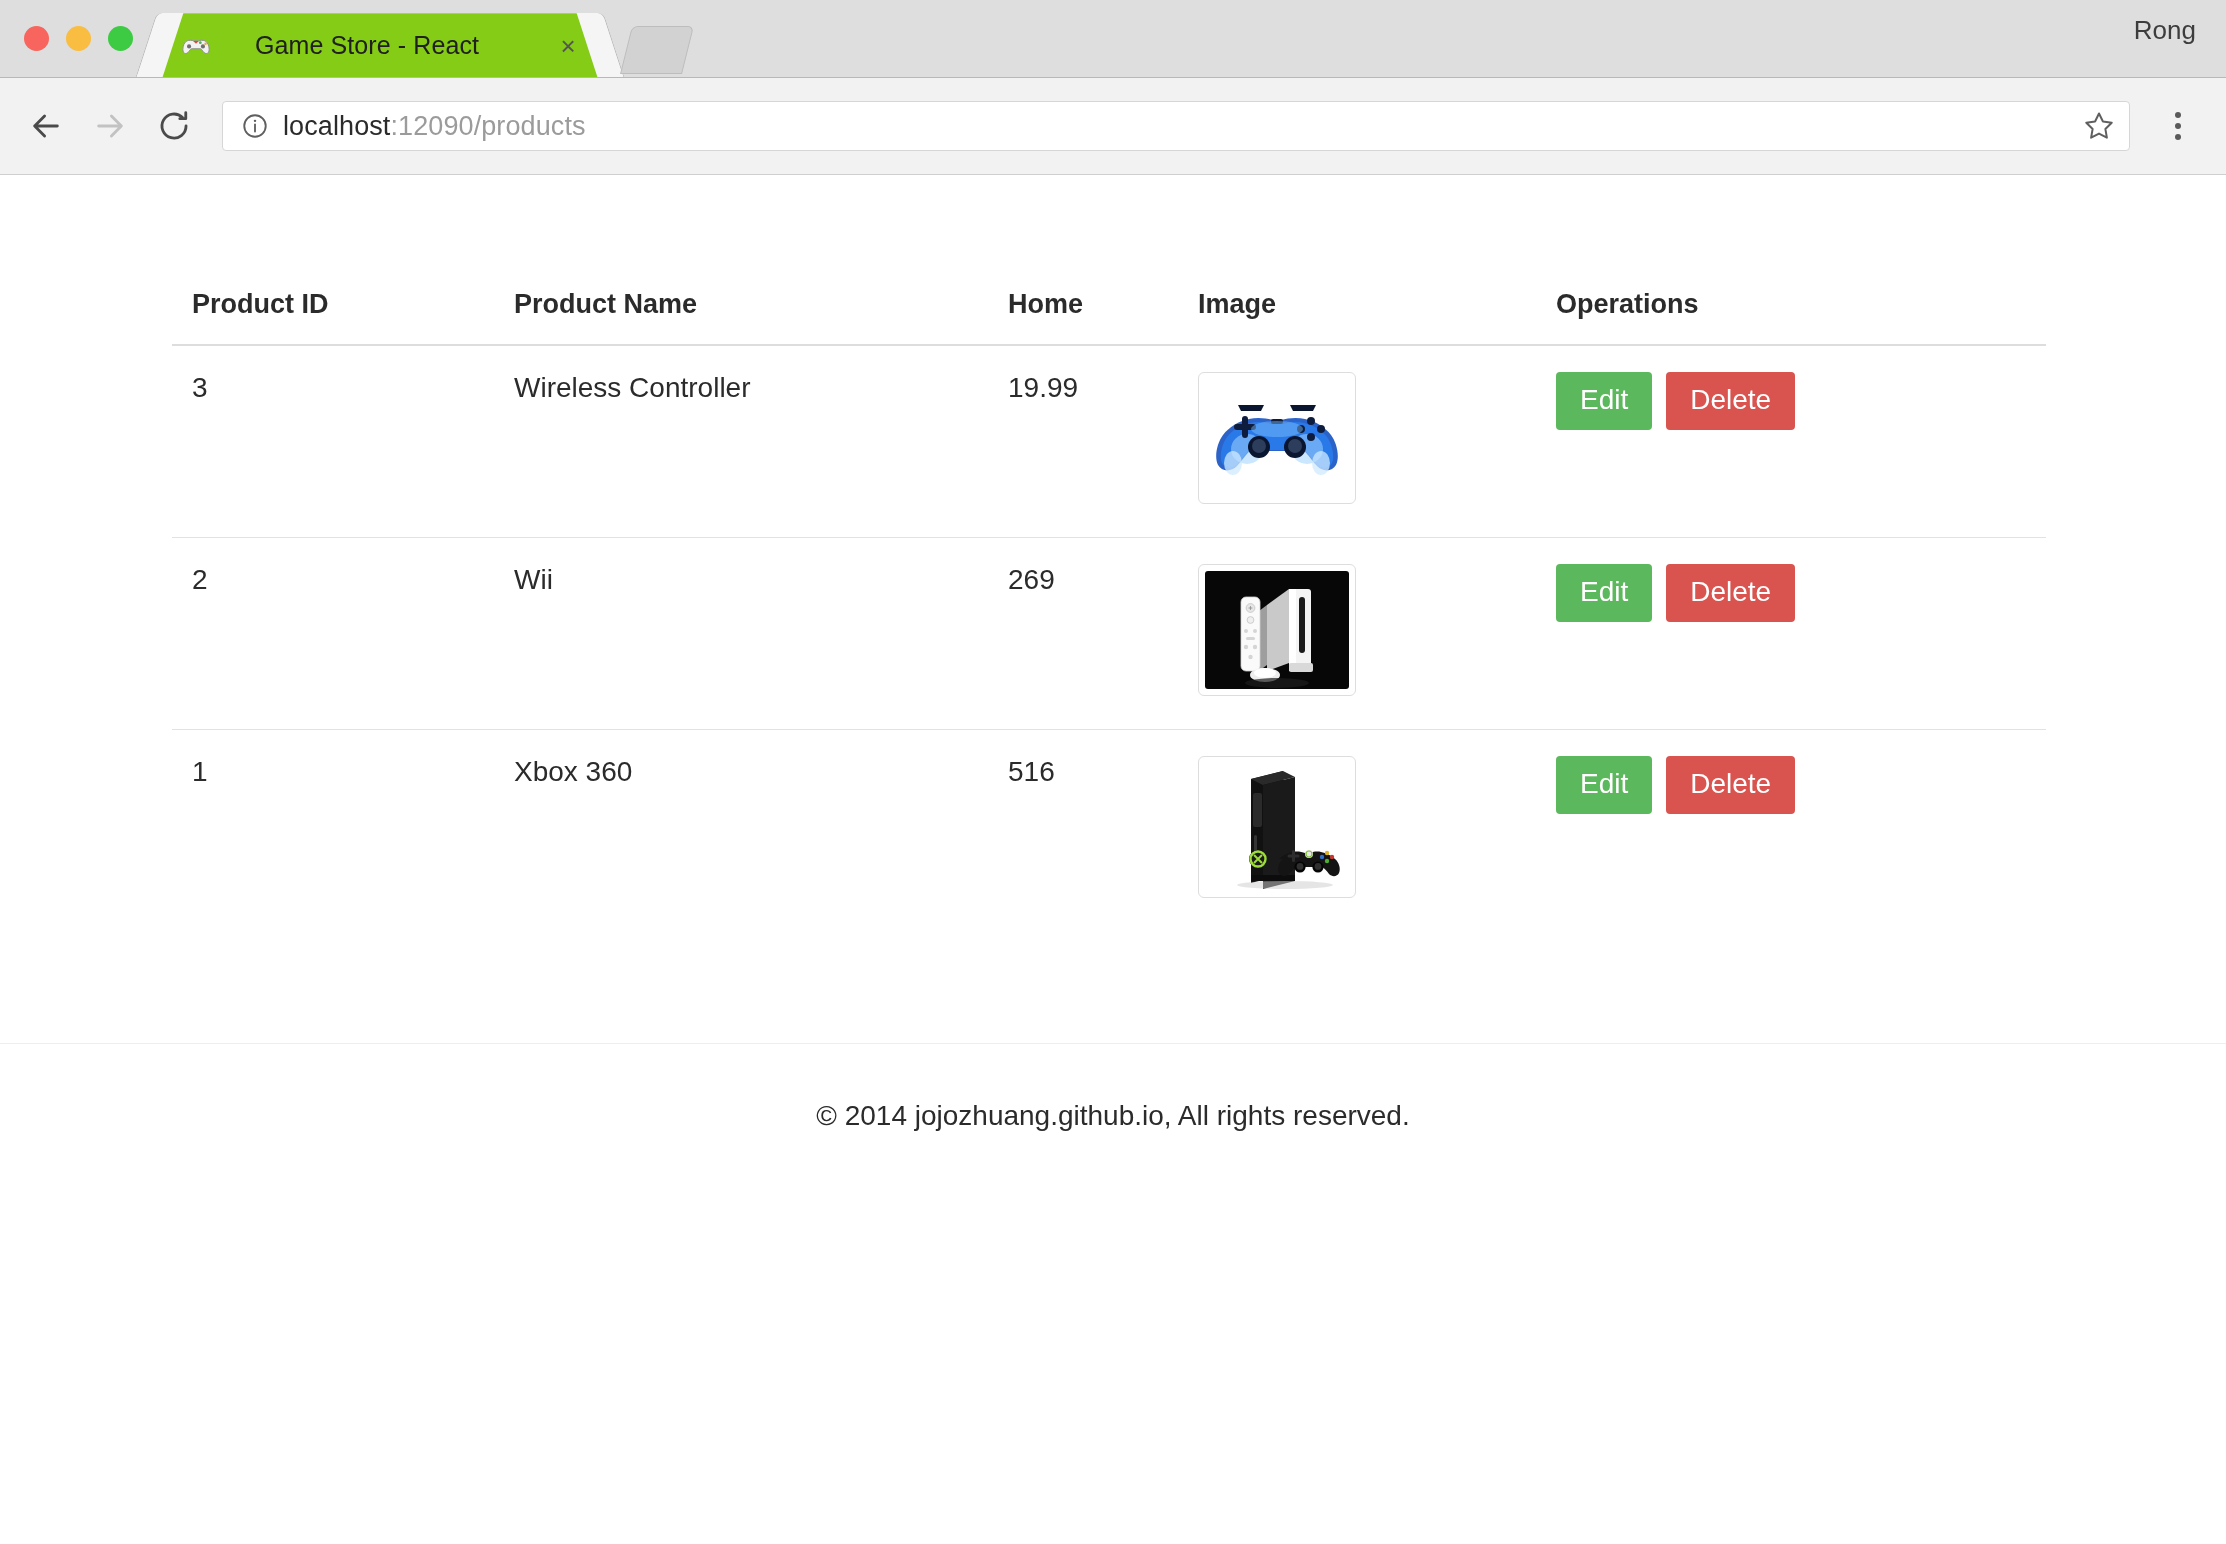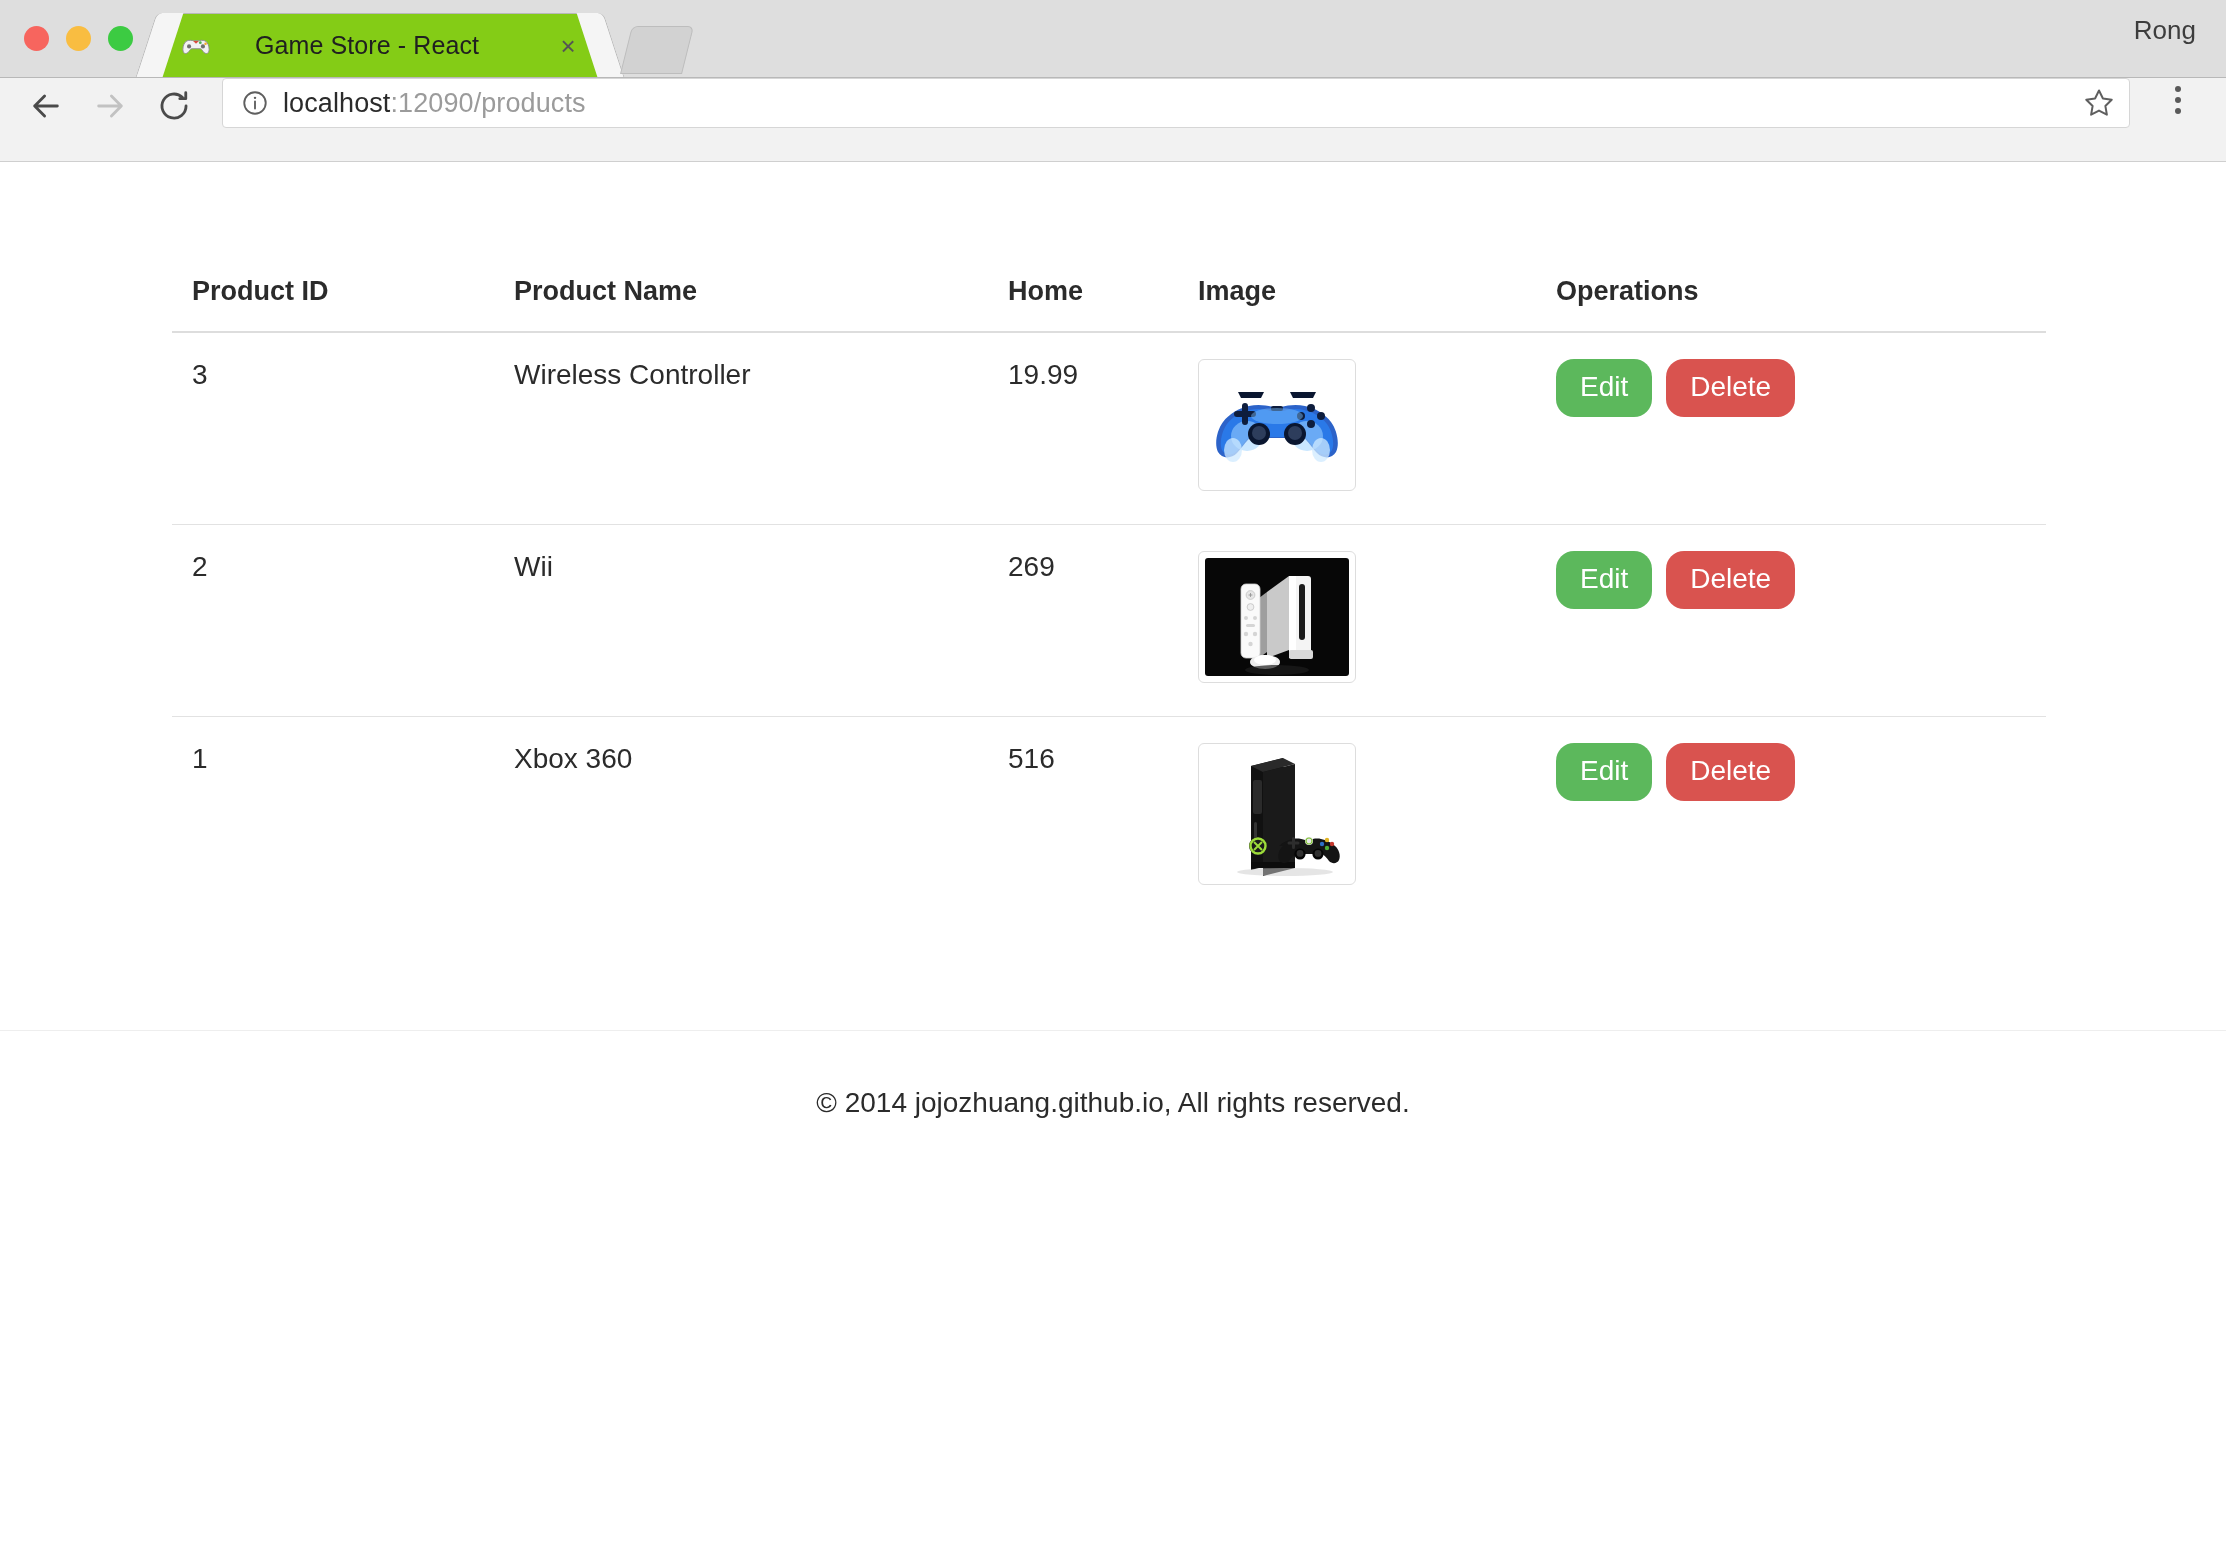--- a/index.html
+++ b/index.html
@@ -114,24 +114,25 @@
   .profile-name {
     position: absolute;
     right: 30px;
     top: 15px;
     font-size: 26px;
     color: #3d3d3d;
   }
 
   
   .toolbar {
-    height: 84px;
+    height: 97px;
     background: #f2f2f2;
     border-bottom: 1px solid #cfcfcf;
     display: flex;
+    align-items: center;
     padding: 0 26px 0 18px;
     gap: 8px;
     flex: 0 0 auto;
   }
   .nav-btn {
     width: 56px; height: 56px;
     display: flex; align-items: center; justify-content: center;
     flex: 0 0 auto;
   }
 
@@ -266,21 +267,21 @@
     display: inline-block;
     line-height: 0;
   }
   .thumb svg { display: block; border-radius: 3px; }
 
   .ops { display: flex; gap: 14px; align-items: flex-start; }
   .btn-edit, .btn-delete {
     color: #ffffff;
     font-size: 28px;
     border: none;
-    border-radius: 18px;
+    border-radius: 4px;
     padding: 14px 24px 16px 24px;
     line-height: 1;
     font-family: "Liberation Sans", sans-serif;
   }
   .btn-edit   { background: #5cb85c; }
   .btn-delete { background: #d9534f; }
 
   .site-footer {
     border-top: 1px solid #eeeeee;
     margin-top: 112px;

